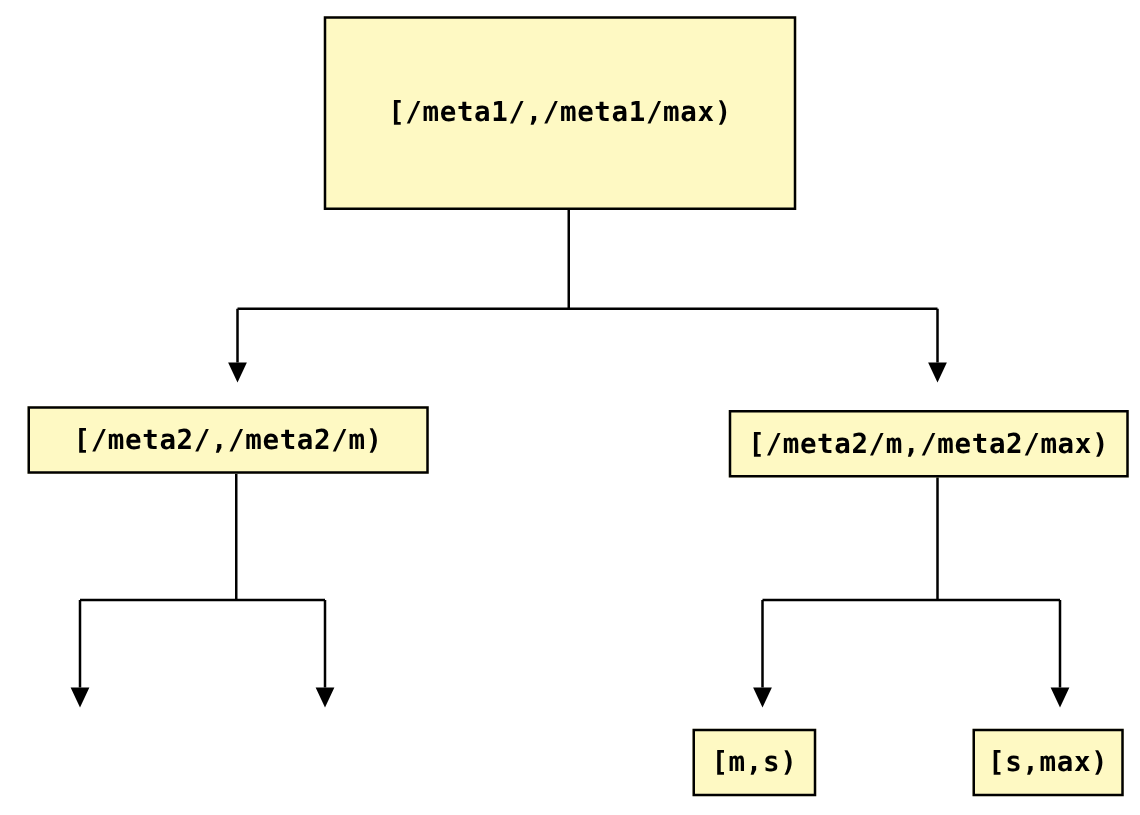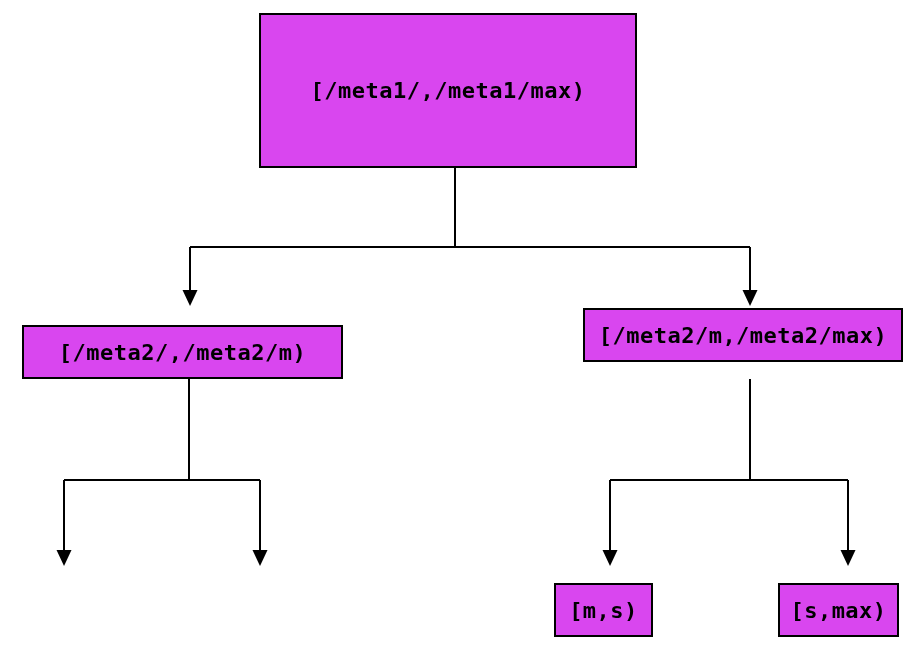--- a/index.html
+++ b/index.html
@@ -18,33 +18,33 @@
     position: absolute;
     left: 0;
     top: 0;
     width: 912px;
     height: 652px;
   }
   .node {
     position: absolute;
     box-sizing: border-box;
     border: 2px solid #000000;
-    background: #d946ef;
+    background: #fef9c3;
     display: flex;
     align-items: center;
     justify-content: center;
     color: #000000;
     font-size: 22px;
     font-weight: 700;
     white-space: nowrap;
     letter-spacing: 0.5px;
   }
   .node-root      { left: 259px; top: 13px;  width: 378px; height: 155px; }
   .node-l2-left   { left: 22px;  top: 325px; width: 321px; height: 54px; }
-  .node-l2-right  { left: 583px; top: 308px; width: 320px; height: 54px; }
+  .node-l2-right  { left: 583px; top: 328px; width: 320px; height: 54px; }
   .leaf-1         { left: 8px;   top: 583px; width: 100px; height: 54px; }
   .leaf-2         { left: 204px; top: 583px; width: 100px; height: 54px; }
   .leaf-3         { left: 554px; top: 583px; width: 99px;  height: 54px; align-items: center; }
   .leaf-4         { left: 778px; top: 583px; width: 121px; height: 54px; }
 </style>
 </head>
 <body>
 
 <div class="canvas">
 

